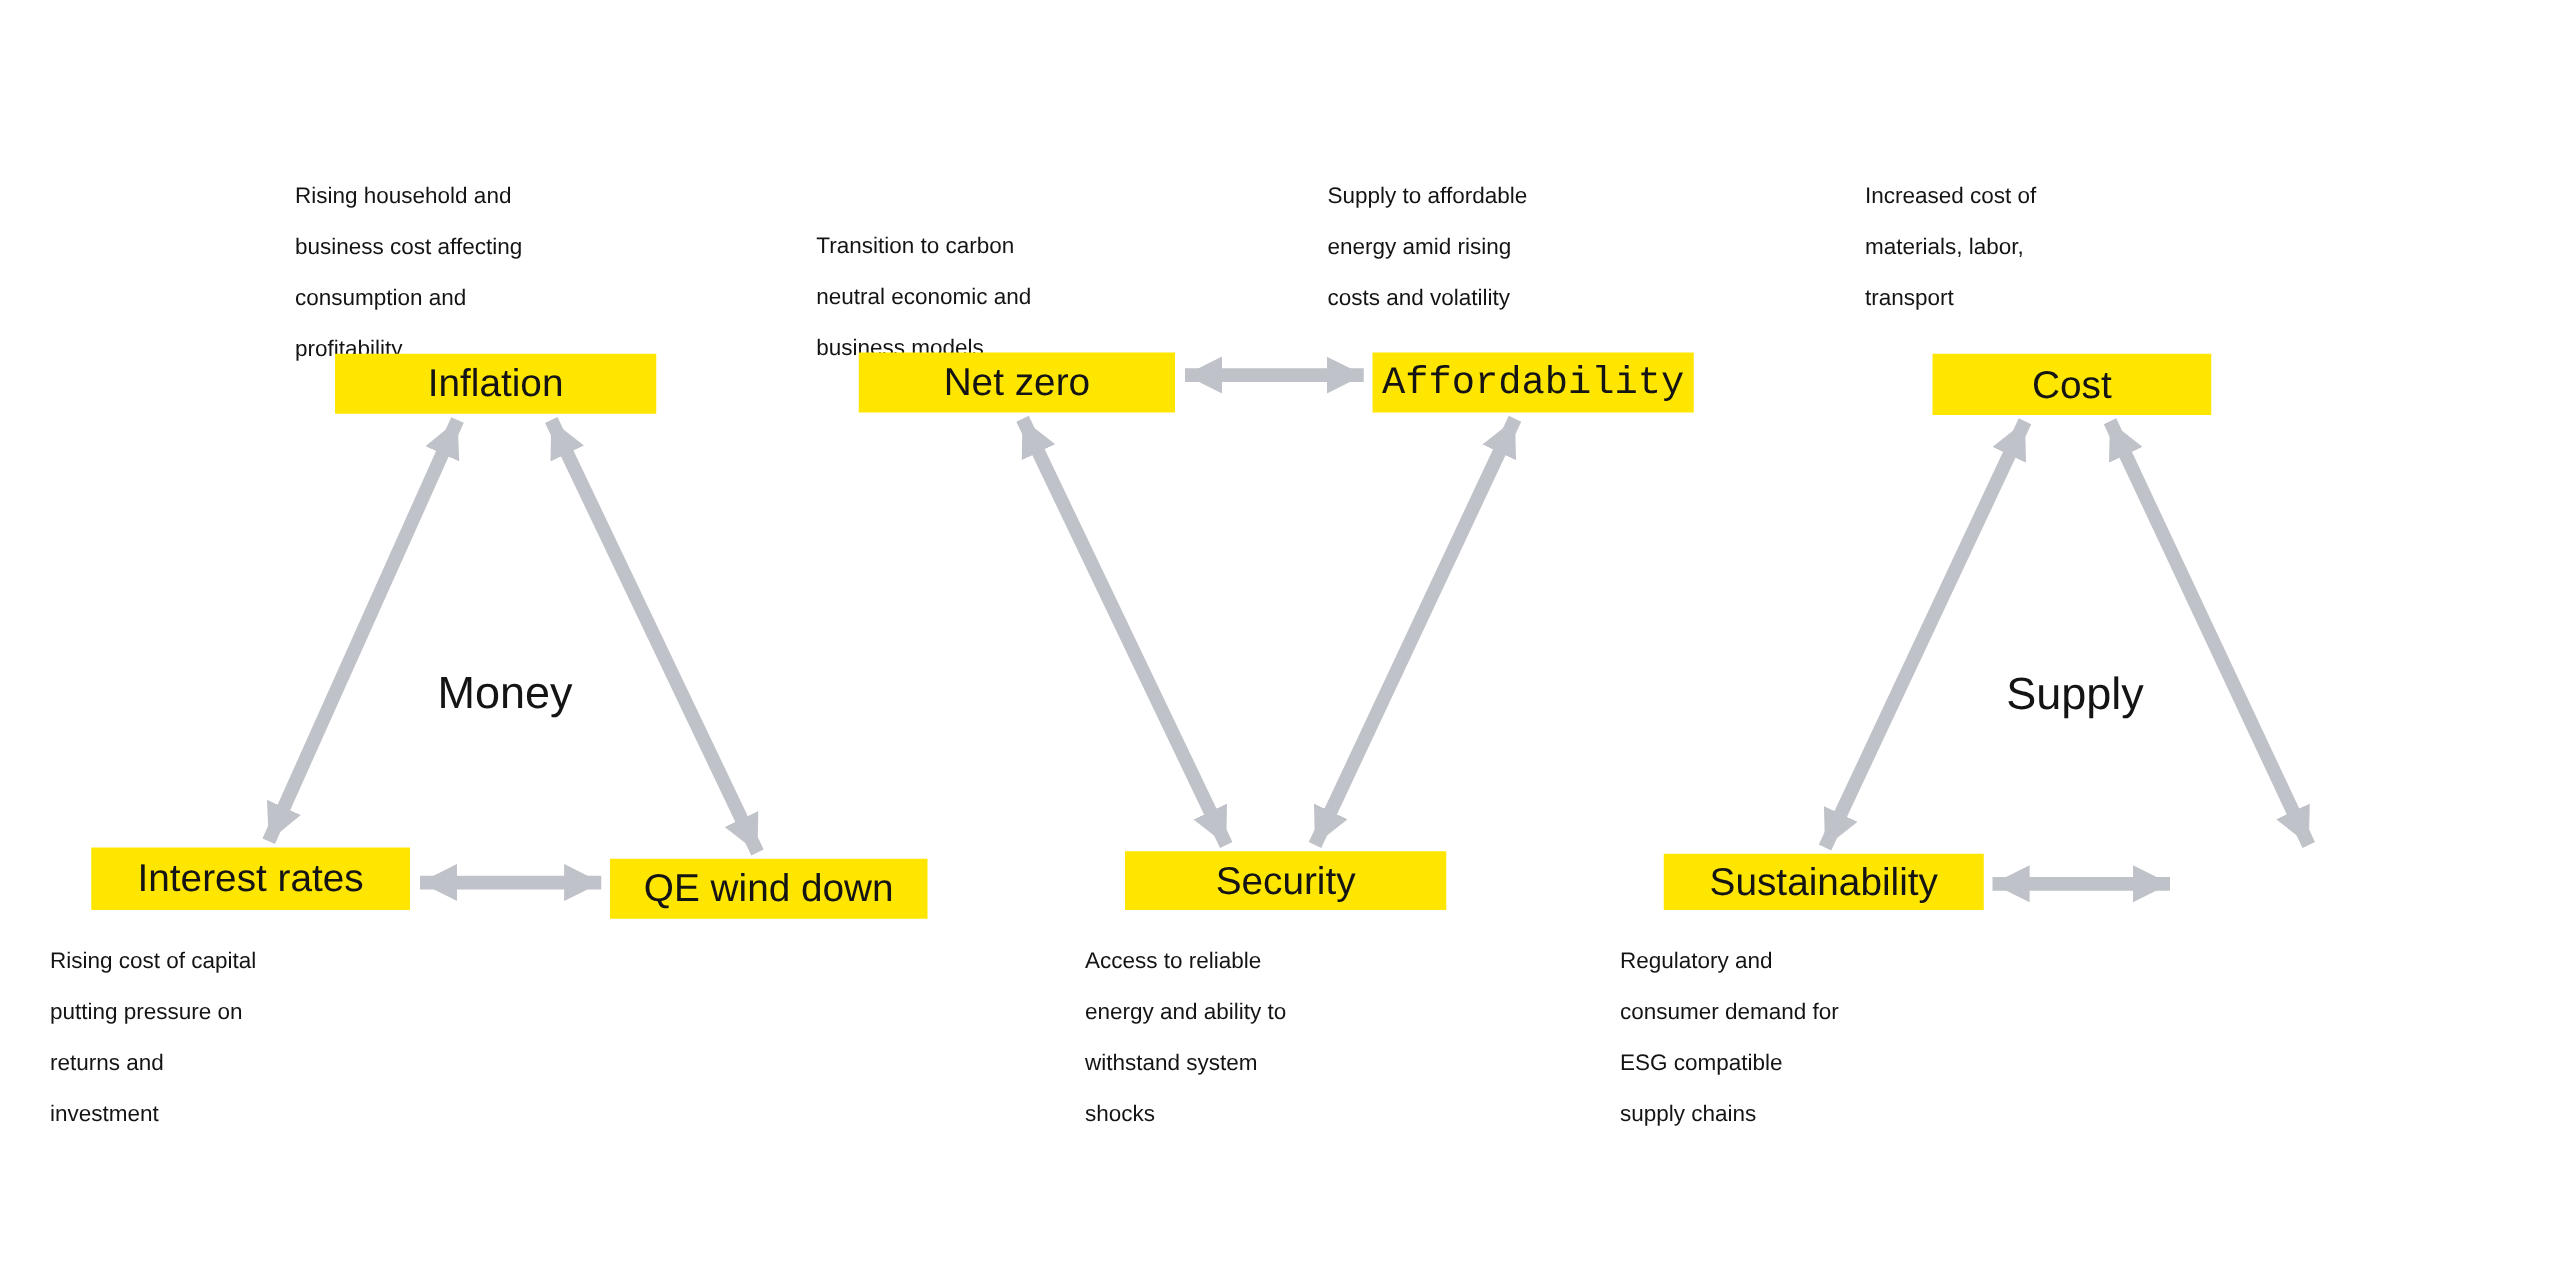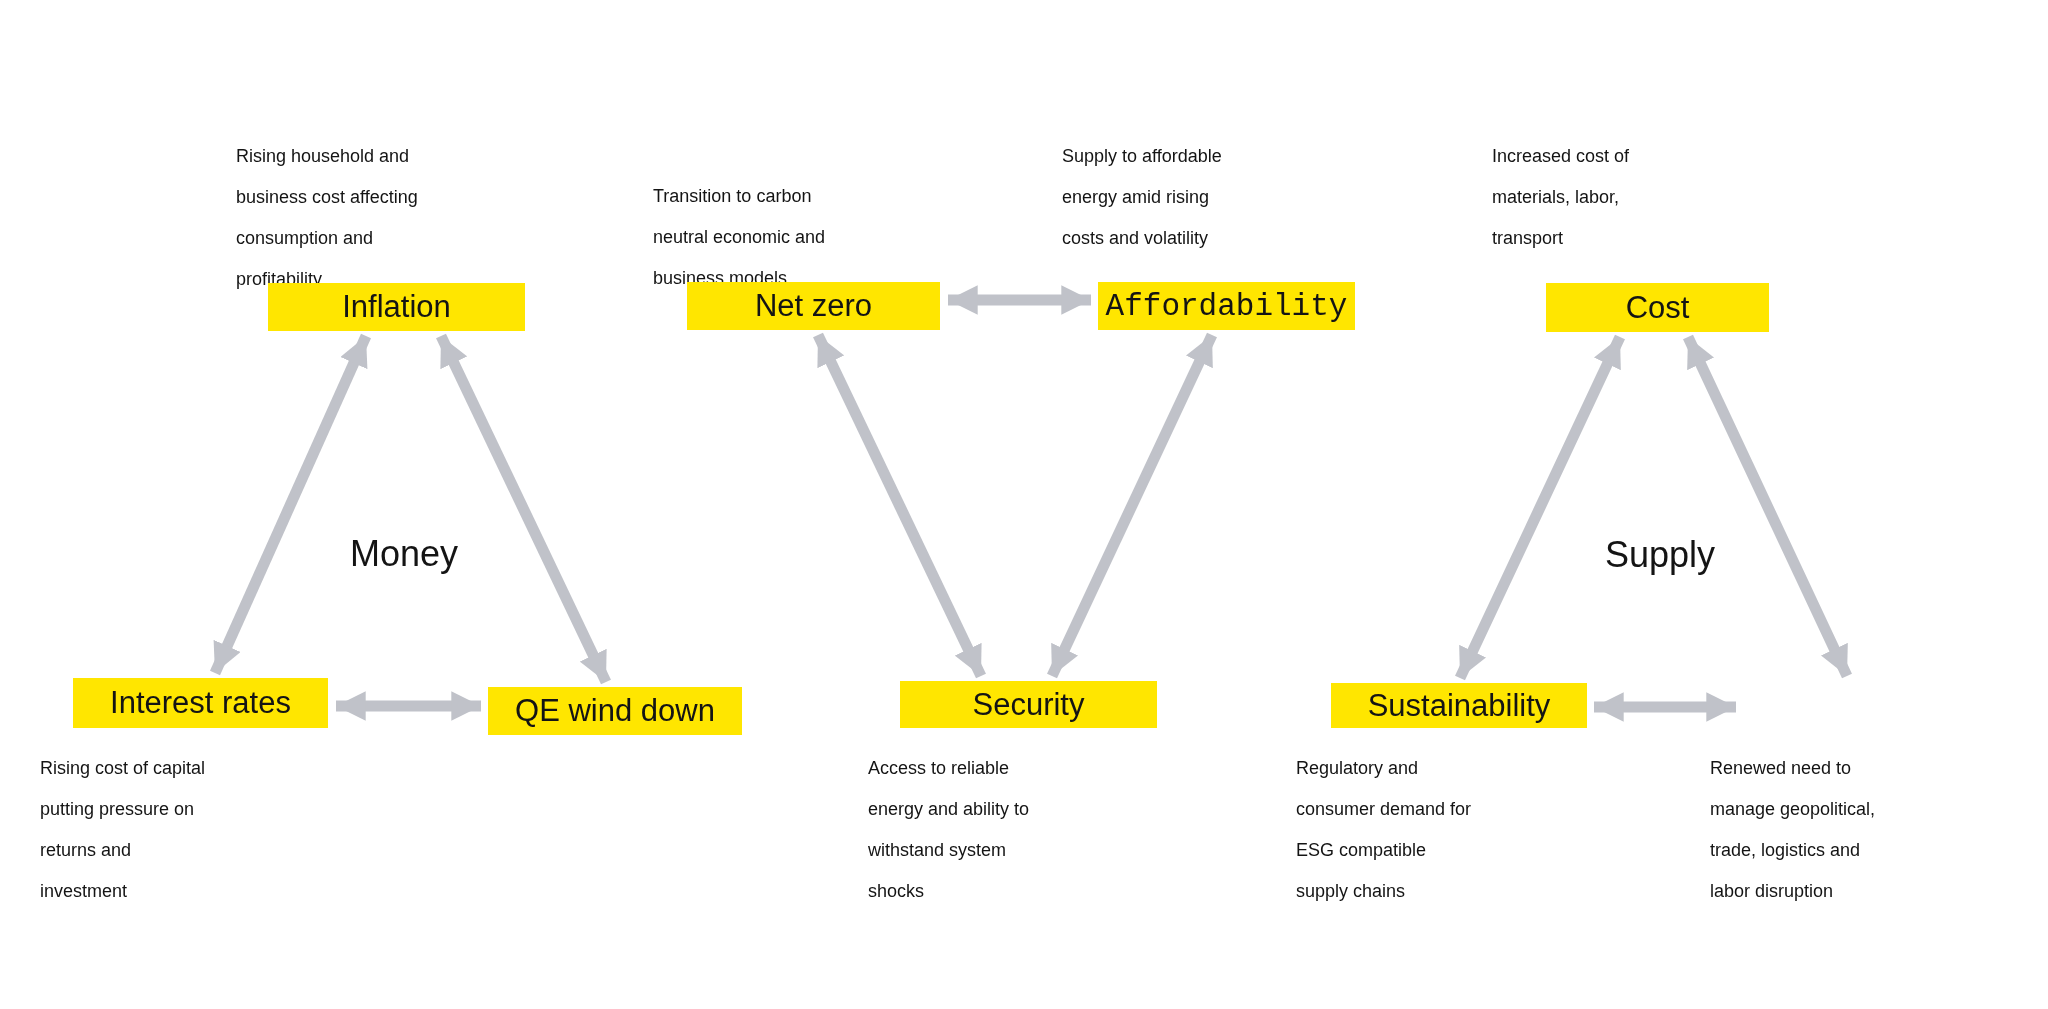--- a/index.html
+++ b/index.html
@@ -101,20 +101,16 @@
 materials, labor,
 transport</div>
   <div class="node-box" style="left:1522px;top:283px;width:223px;height:49px;margin-left:24px;">Cost</div>
 
   <div class="node-box" style="left:1331px;top:683px;width:256px;height:45px;">Sustainability</div>
   <div class="node-desc" style="left:1296px;top:748px;width:320px;">Regulatory and
 consumer demand for
 ESG compatible
 supply chains</div>
 
-  <div class="node-desc" style="left:1710px;top:748px;width:324px;">Renewed need to
-manage geopolitical,
-trade, logistics and
-labor disruption</div>
 
   <div class="center-label" style="left:1560px;top:534px;width:200px;">Supply</div>
 
 </div>
 
 </body></html>

